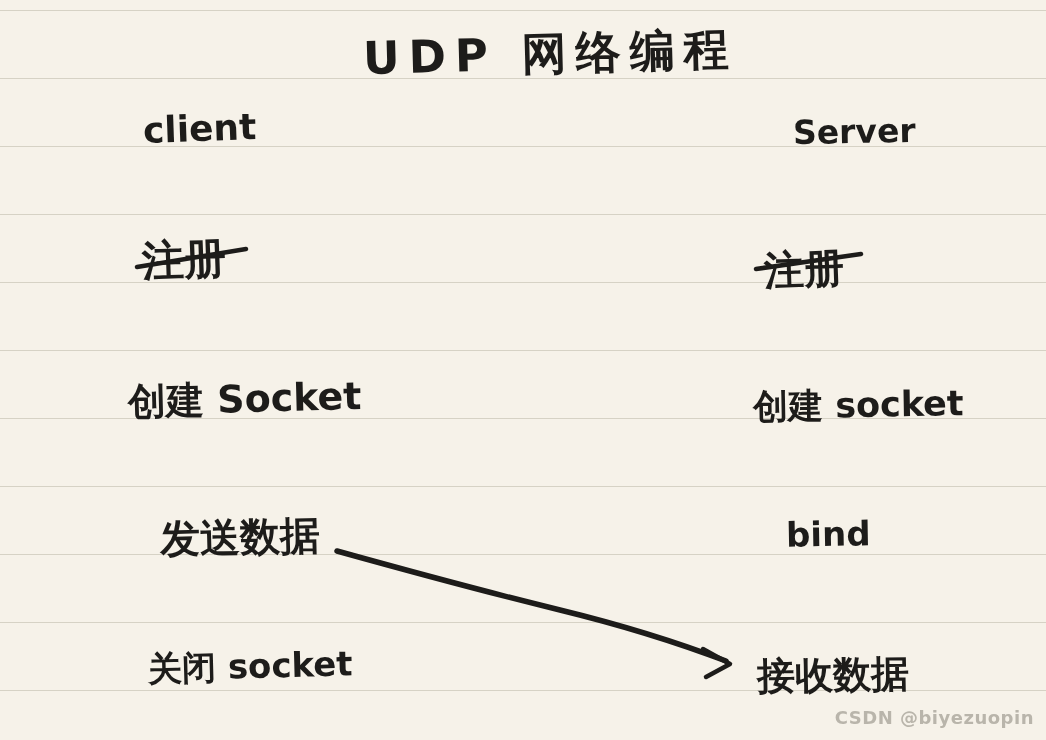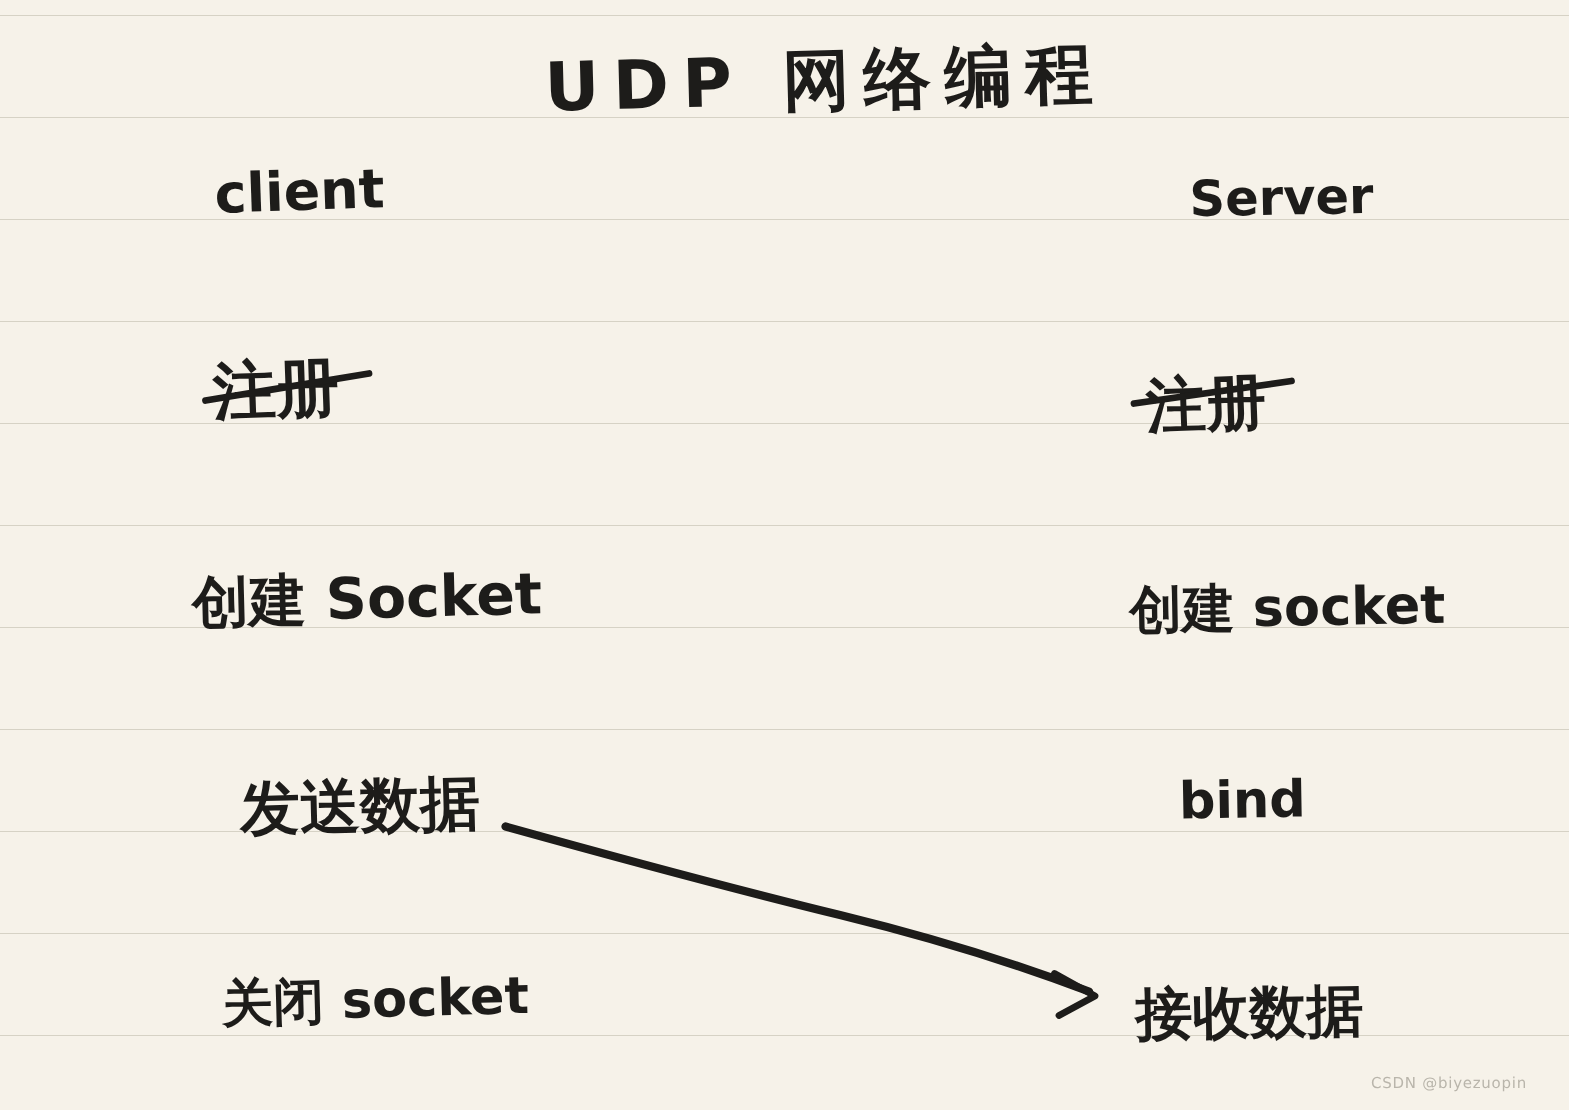--- a/index.html
+++ b/index.html
@@ -60,23 +60,23 @@
     pointer-events: none;
   }
   .overlay .stroke {
     fill: none;
     stroke: var(--ink);
     stroke-linecap: round;
     stroke-linejoin: round;
   }
   .watermark {
     position: absolute;
-    right: 28px; bottom: 12px;
-    font-size: 10px;
-    font-weight: 400;
+    right: 12px; bottom: 12px;
+    font-size: 18px;
+    font-weight: 700;
     color: var(--watermark);
     letter-spacing: 0.5px;
   }
 </style>
 </head>
 <body>
 
 <div class="stage">
 
   <div class="hand title">UDP 网络编程</div>

